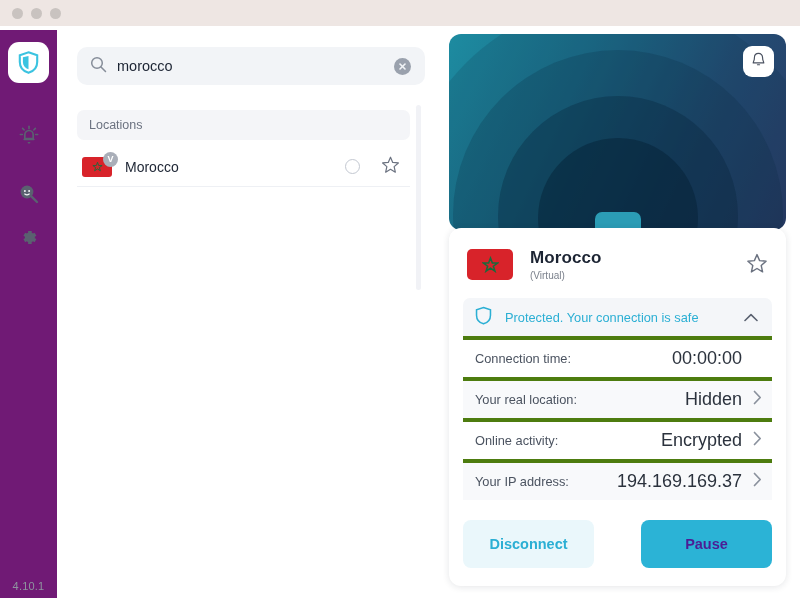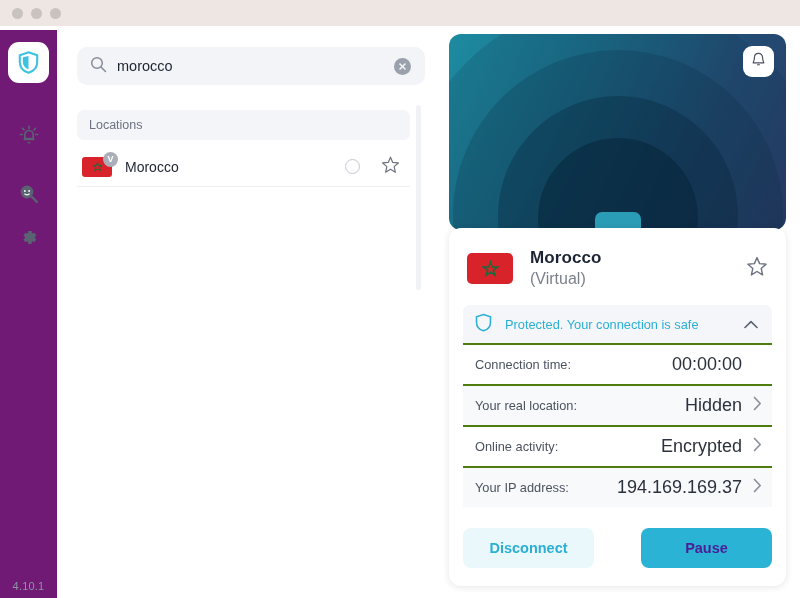--- a/index.html
+++ b/index.html
@@ -158,53 +158,53 @@
     display: flex; align-items: center;
     padding: 20px 18px 0 18px;
   }
   .flag-lg {
     width: 46px; height: 31px; border-radius: 5px;
     background: #d8232a; flex: none;
     display: flex; align-items: center; justify-content: center;
   }
   .card-titles { margin-left: 17px; flex: 1; }
   .card-title { font-size: 17px; font-weight: bold; color: #1c2433; letter-spacing: .1px; }
-  .card-sub { font-size: 16px; color: #7b818c; margin-top: 2px; }
+  .card-sub { font-size: 10px; color: #7b818c; margin-top: 2px; }
   .star-lg { flex: none; cursor: pointer; }
 
   .status-bar {
     margin: 17px 14px 0 14px;
     height: 38px; background: #f4f6f9;
     border-radius: 7px 7px 0 0;
     display: flex; align-items: center;
     cursor: pointer;
   }
   .status-shield { margin-left: 12px; margin-right: 13px; flex: none; }
   .status-text { font-size: 12.8px; color: #2bafd4; font-weight: normal; flex: 1; }
   .chev-up { margin-right: 14px; flex: none; }
 
   .detail {
     margin: 0 14px; height: 41px;
     display: flex; align-items: center;
-    border-top: 2px solid #4d7c0f;
+    border-top: 4px solid #4d7c0f;
     background: #f8f9fb;
   }
   .detail.plain { background: #ffffff; }
   .detail-label { margin-left: 12px; font-size: 12.8px; color: #4b5360; flex: 1; }
   .detail-value { font-size: 18px; color: #2b323d; }
   .chev-right { margin-left: 11px; margin-right: 10px; width: 9px; flex: none; }
   .chev-spacer { margin-left: 11px; margin-right: 10px; width: 9px; flex: none; }
 
   .btn-row {
     position: absolute; left: 0; bottom: 18px;
     width: 337px; padding: 0 14px;
     display: flex; gap: 11px;
   }
   .btn {
-    flex: 1; height: 40px; border-radius: 8px;
+    flex: 1; height: 48px; border-radius: 8px;
     border: none; cursor: pointer;
     font-family: "Liberation Sans", sans-serif;
     font-size: 14.5px; font-weight: bold;
   }
   .btn-secondary { background: #eaf7fb; color: #2bafd4; }
   .btn-primary { background: #2bb3d6; color: #4c1d95; margin-left: 36px; }
 </style>
 </head>
 <body>
 

